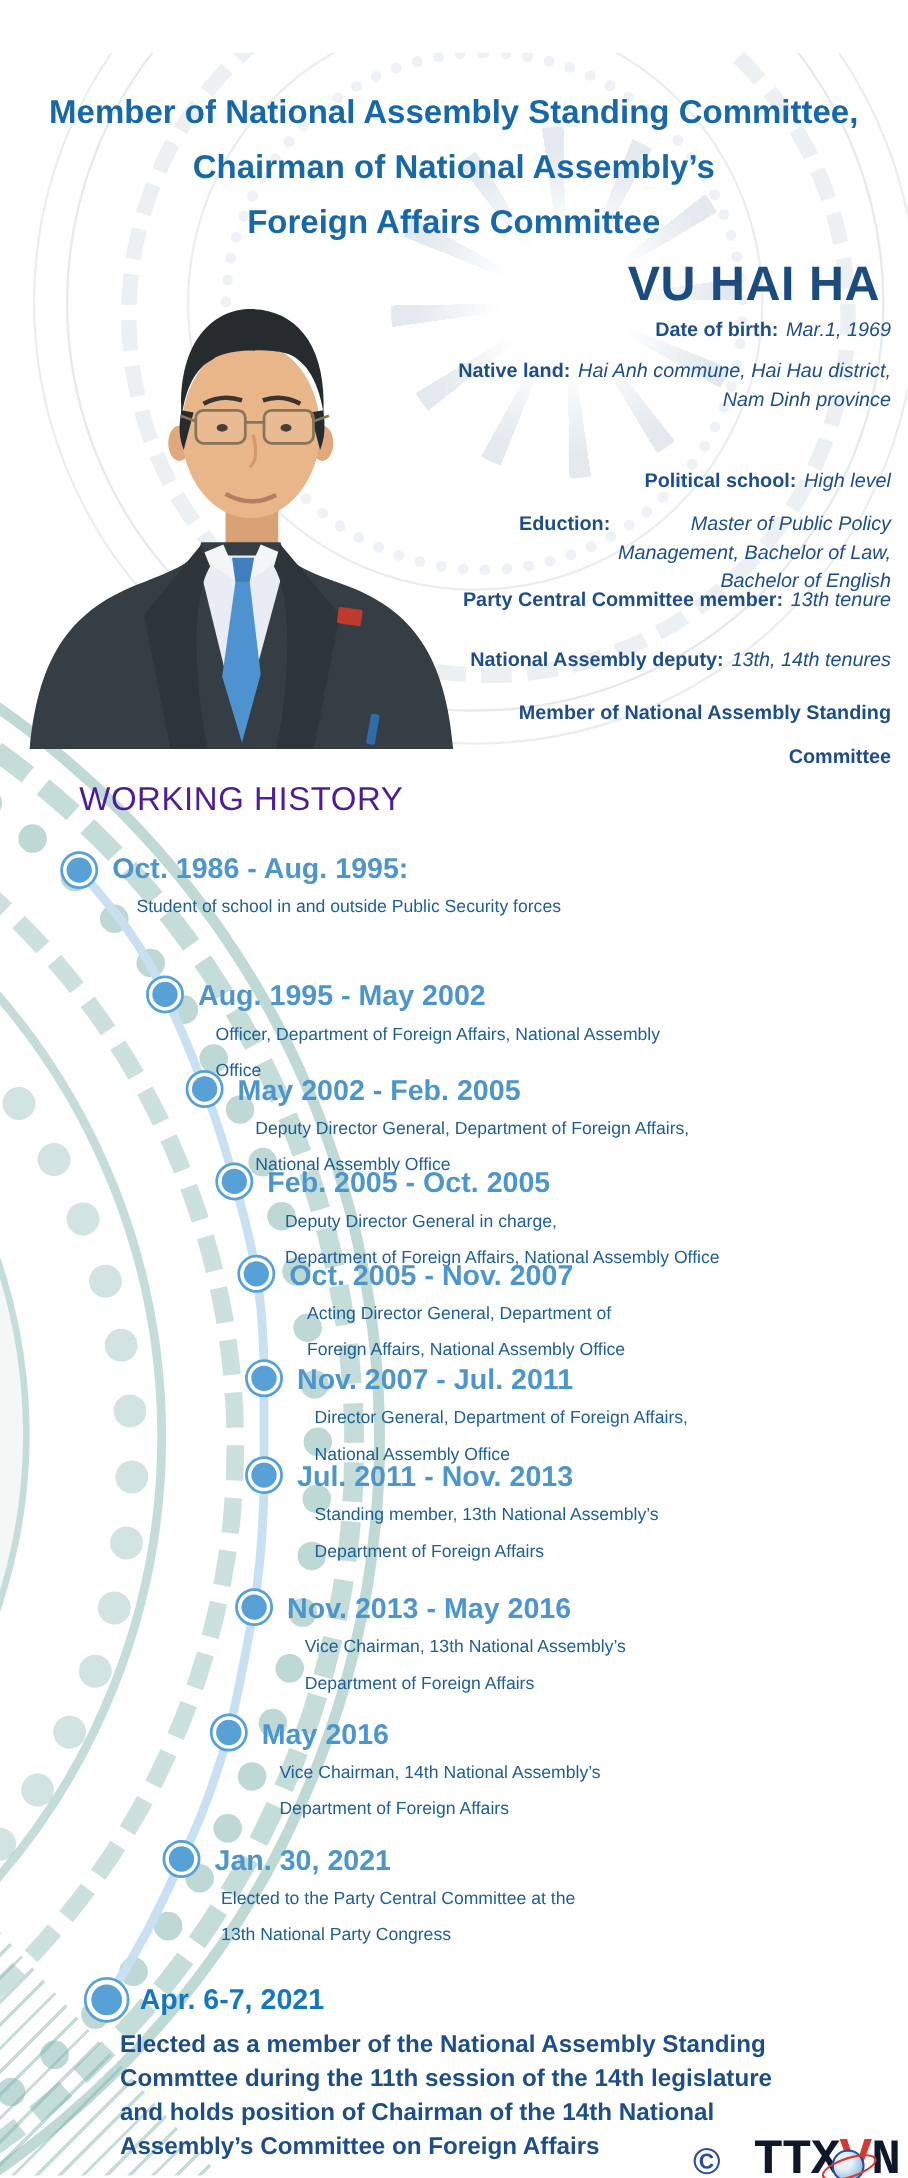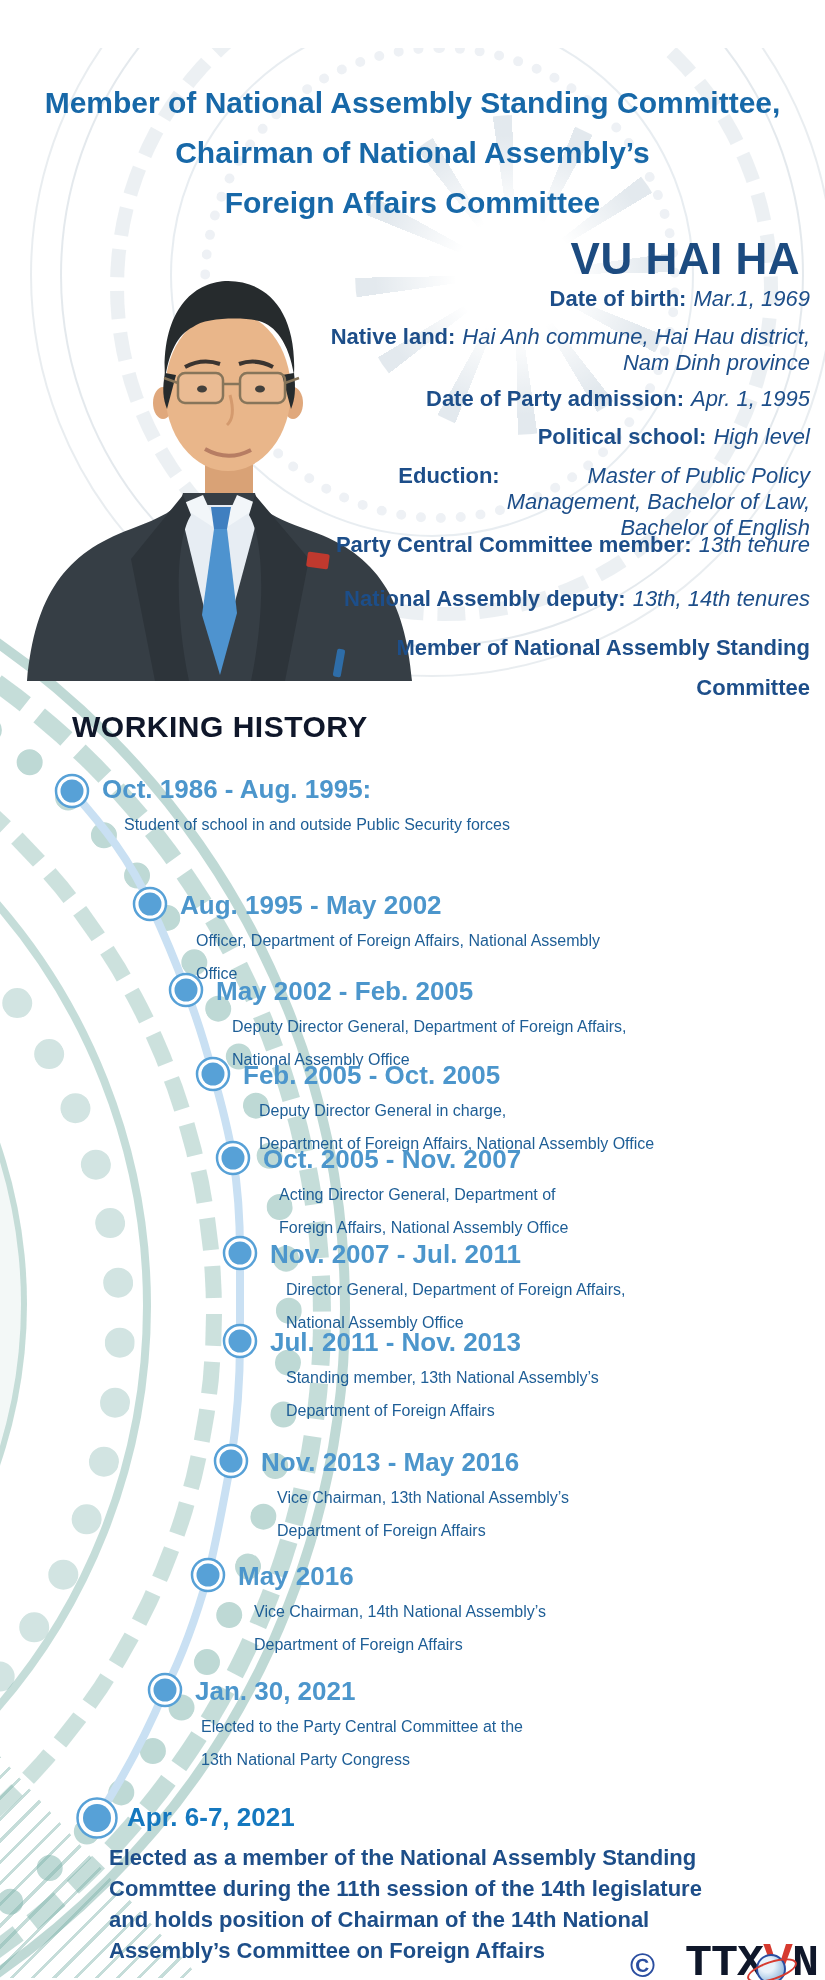--- a/index.html
+++ b/index.html
@@ -33,31 +33,31 @@
     clip-path:polygon(0 100%, 0 15%, 100% 100%);}
 
   
   .header-title{position:absolute;top:30px;left:0;width:100%;text-align:center;z-index:2;
     color:#1768a8;font-size:30px;font-weight:bold;line-height:50px;white-space:pre-line;}
   .name{position:absolute;top:186px;right:25px;z-index:3;color:#1c4b80;
     font-size:44px;font-weight:bold;letter-spacing:0.5px;}
 
   
   .bio-row{position:absolute;right:15px;z-index:3;display:flex;gap:7px;align-items:flex-start;
-    justify-content:flex-end;color:#1d4e89;font-size:22px;line-height:26px;text-align:right;}
+    justify-content:flex-end;color:#1d4e89;font-size:18px;line-height:26px;text-align:right;}
   .bio-label{font-weight:bold;white-space:pre-line;}
   .bio-value{font-style:italic;white-space:pre-line;}
   .bio-final .bio-label{line-height:40px;}
 
   
   .photo{position:absolute;left:13px;top:175px;width:412px;height:458px;z-index:2;}
 
   
-  .wh-heading{position:absolute;top:662px;left:72px;z-index:3;color:#0f172a;
-    font-size:30px;font-weight:bold;letter-spacing:0.5px;text-align:center;}
+  .wh-heading{position:absolute;top:662px;left:72px;z-index:3;color:#4c1d95;
+    font-size:30px;font-weight:normal;letter-spacing:0.5px;text-align:center;}
   .timeline-svg{position:absolute;left:0;top:0;z-index:1;pointer-events:none;}
   .t-entry{position:absolute;z-index:3;}
   .t-date{font-size:26px;font-weight:bold;color:#4c96cc;line-height:30px;white-space:nowrap;}
   .t-desc{font-size:16px;color:#1e5e96;line-height:33px;margin:4px 0 0 16px;white-space:pre-line;}
   .t-entry.final .t-date{font-size:26px;color:#1578bf;line-height:42px;}
   .t-entry.final .t-desc{font-weight:bold;color:#1d4e89;font-size:22px;line-height:31px;
     margin-left:-18px;margin-top:4px;}
 
   
   .bottom-bar{position:absolute;left:0;top:1945px;width:825px;height:35px;background:#8cbdb6;z-index:4;
@@ -153,24 +153,20 @@
 
   <div class="bio-row" style="top:238px">
     <span class="bio-label">Date of birth:</span>
     <span class="bio-value">Mar.1, 1969</span>
   </div>
   <div class="bio-row" style="top:276px">
     <span class="bio-label">Native land:</span>
     <span class="bio-value">Hai Anh commune, Hai Hau district,
 Nam Dinh province</span>
   </div>
-  <div class="bio-row" style="top:338px">
-    <span class="bio-label">Date of Party admission:</span>
-    <span class="bio-value">Apr. 1, 1995</span>
-  </div>
   <div class="bio-row" style="top:376px">
     <span class="bio-label">Political school:</span>
     <span class="bio-value">High level</span>
   </div>
   <div class="bio-row" style="top:415px">
     <span class="bio-label">Eduction:</span>
     <span class="bio-value">Master of Public Policy
 Management, Bachelor of Law,
 Bachelor of English</span>
   </div>

